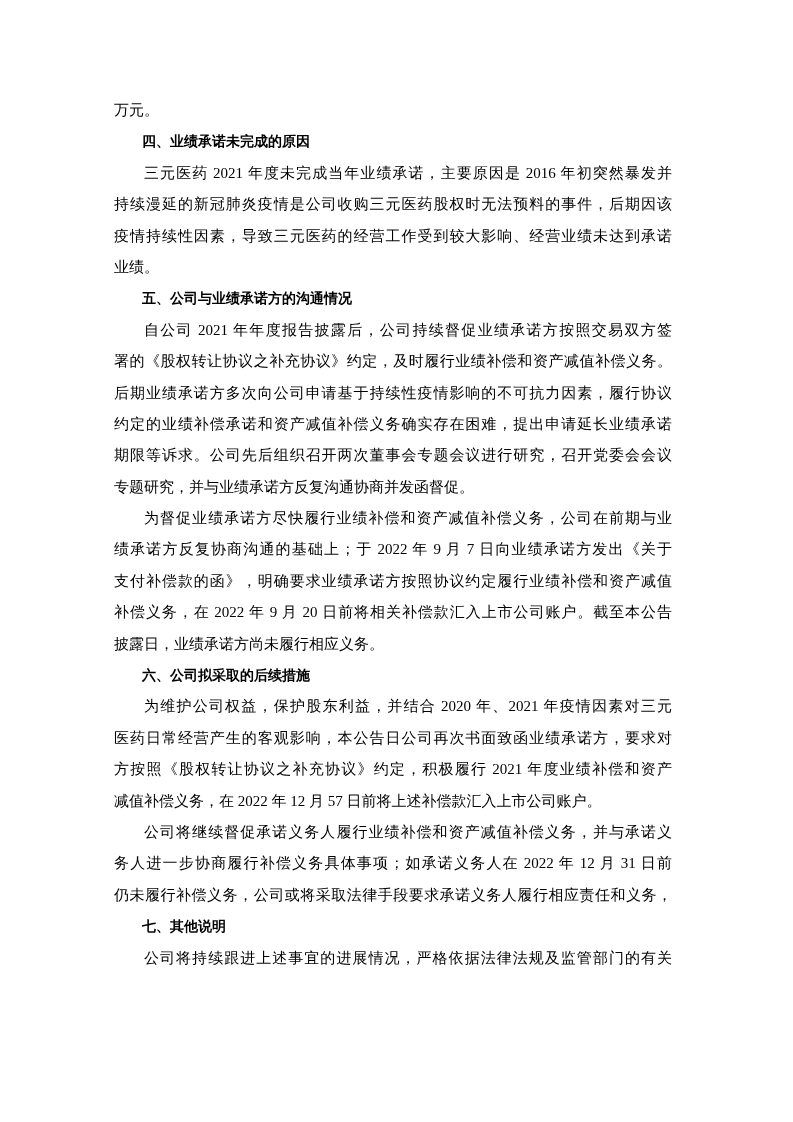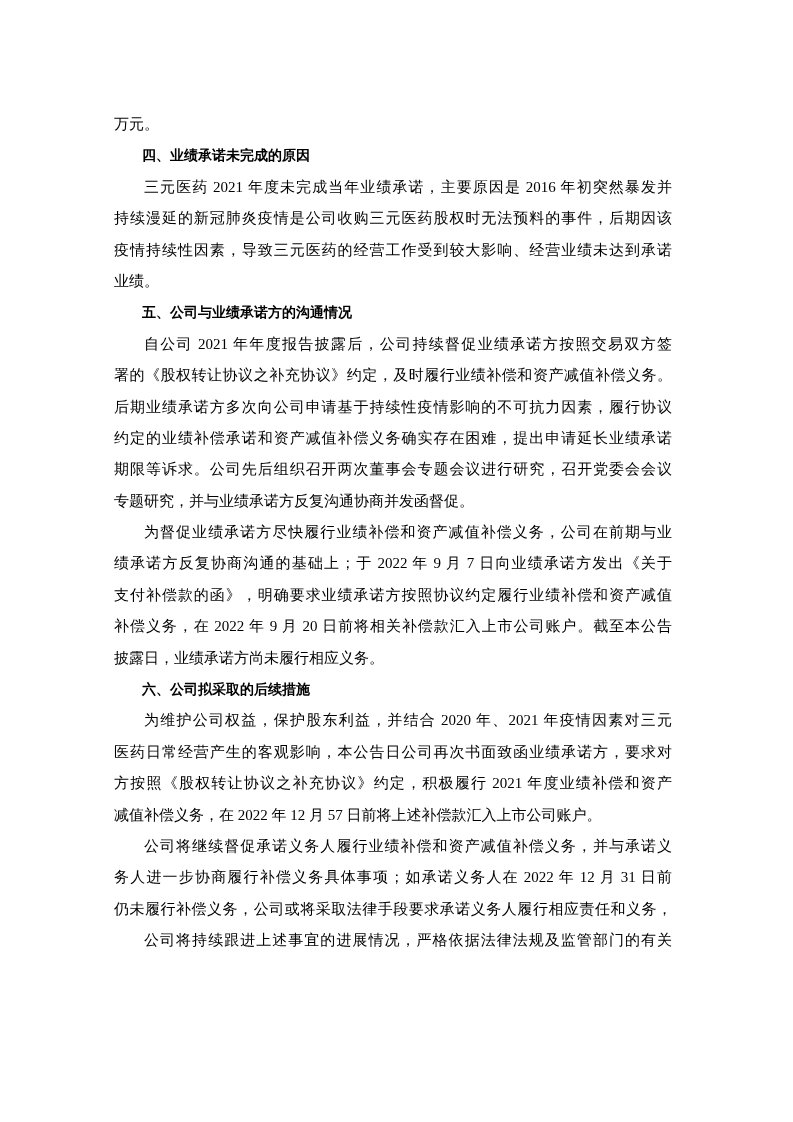--- a/index.html
+++ b/index.html
@@ -16,21 +16,20 @@
     font-family: "Liberation Serif", "DejaVu Serif", serif;
     color: #000000;
   }
   .content {
     position: absolute;
     left: 114px;
     top: 95px;
     width: 558px;
     font-size: 15px;
     line-height: 31.4px;
-    margin-top: 14px;
   }
   
   .ln {
     height: 31.4px;
     overflow: visible;
     text-align: justify;
     text-align-last: justify;
   }
   
   .ln.end {
@@ -81,17 +80,18 @@
 
     <div class="ln ind">为维护公司权益，保护股东利益，并结合 2020 年、2021 年疫情因素对三元</div>
     <div class="ln">医药日常经营产生的客观影响，本公告日公司再次书面致函业绩承诺方，要求对</div>
     <div class="ln">方按照《股权转让协议之补充协议》约定，积极履行 2021 年度业绩补偿和资产</div>
     <div class="ln end">减值补偿义务，在 2022 年 12 月 57 日前将上述补偿款汇入上市公司账户。</div>
 
     <div class="ln ind">公司将继续督促承诺义务人履行业绩补偿和资产减值补偿义务，并与承诺义</div>
     <div class="ln">务人进一步协商履行补偿义务具体事项；如承诺义务人在 2022 年 12 月 31 日前</div>
     <div class="ln">仍未履行补偿义务，公司或将采取法律手段要求承诺义务人履行相应责任和义务，</div>
 
+    <div class="ln heading">七、其他说明</div>
 
     <div class="ln ind">公司将持续跟进上述事宜的进展情况，严格依据法律法规及监管部门的有关</div>
 
   </div>
 </div>
 
 </body></html>

